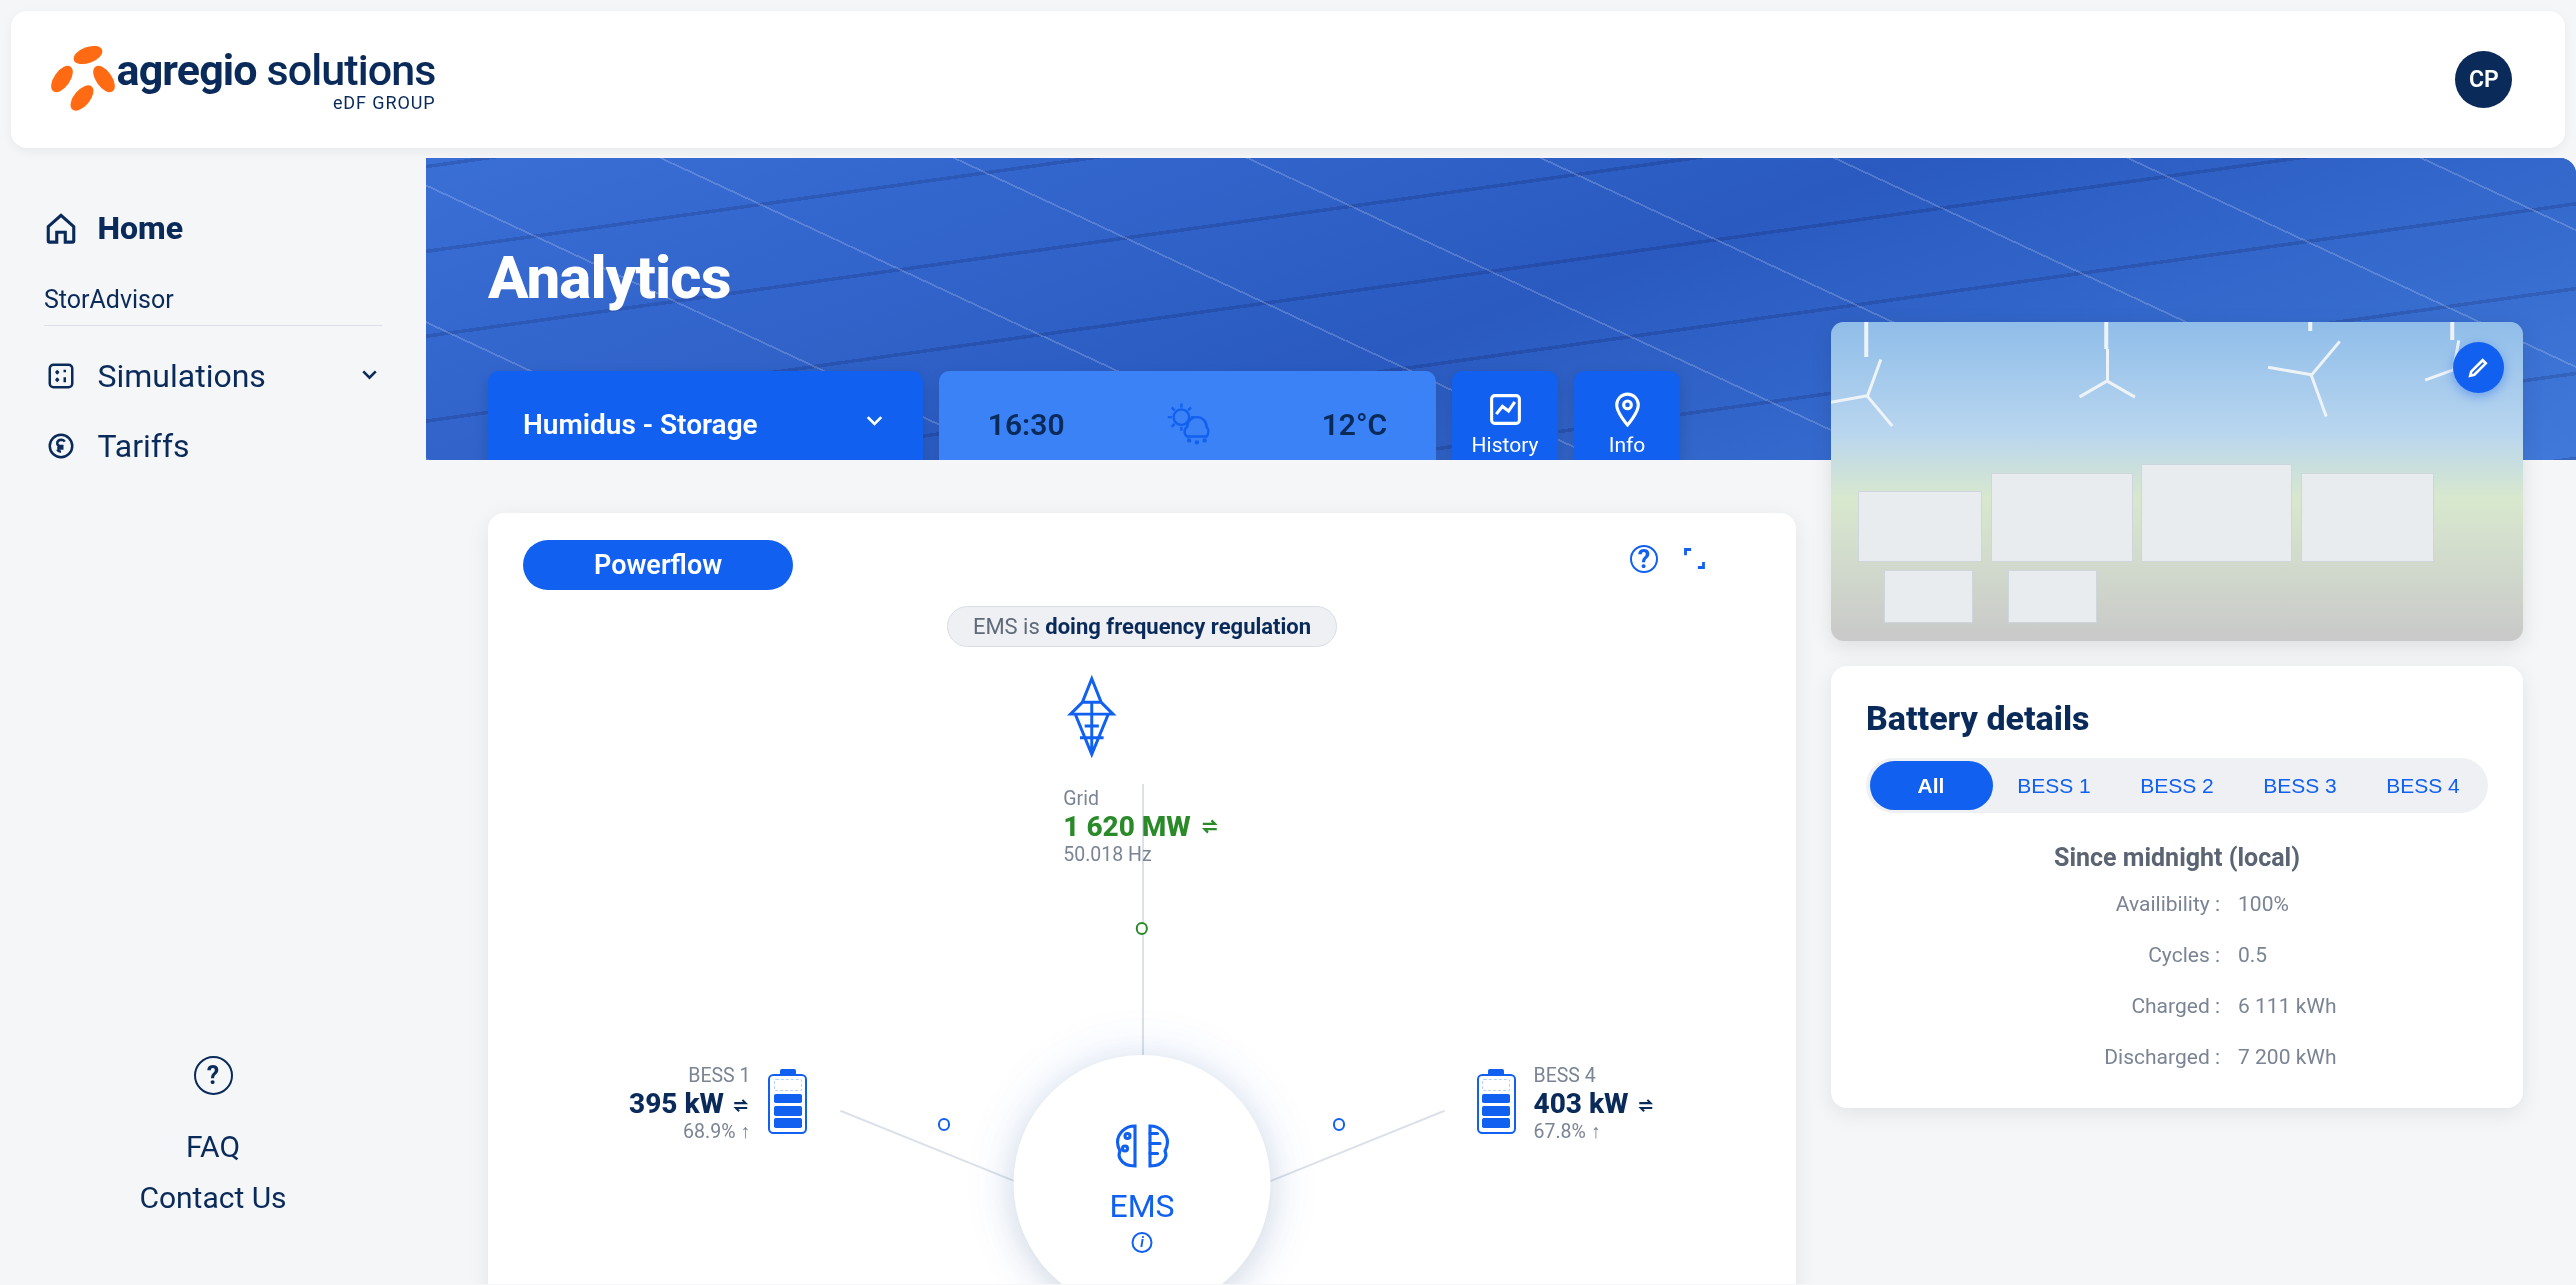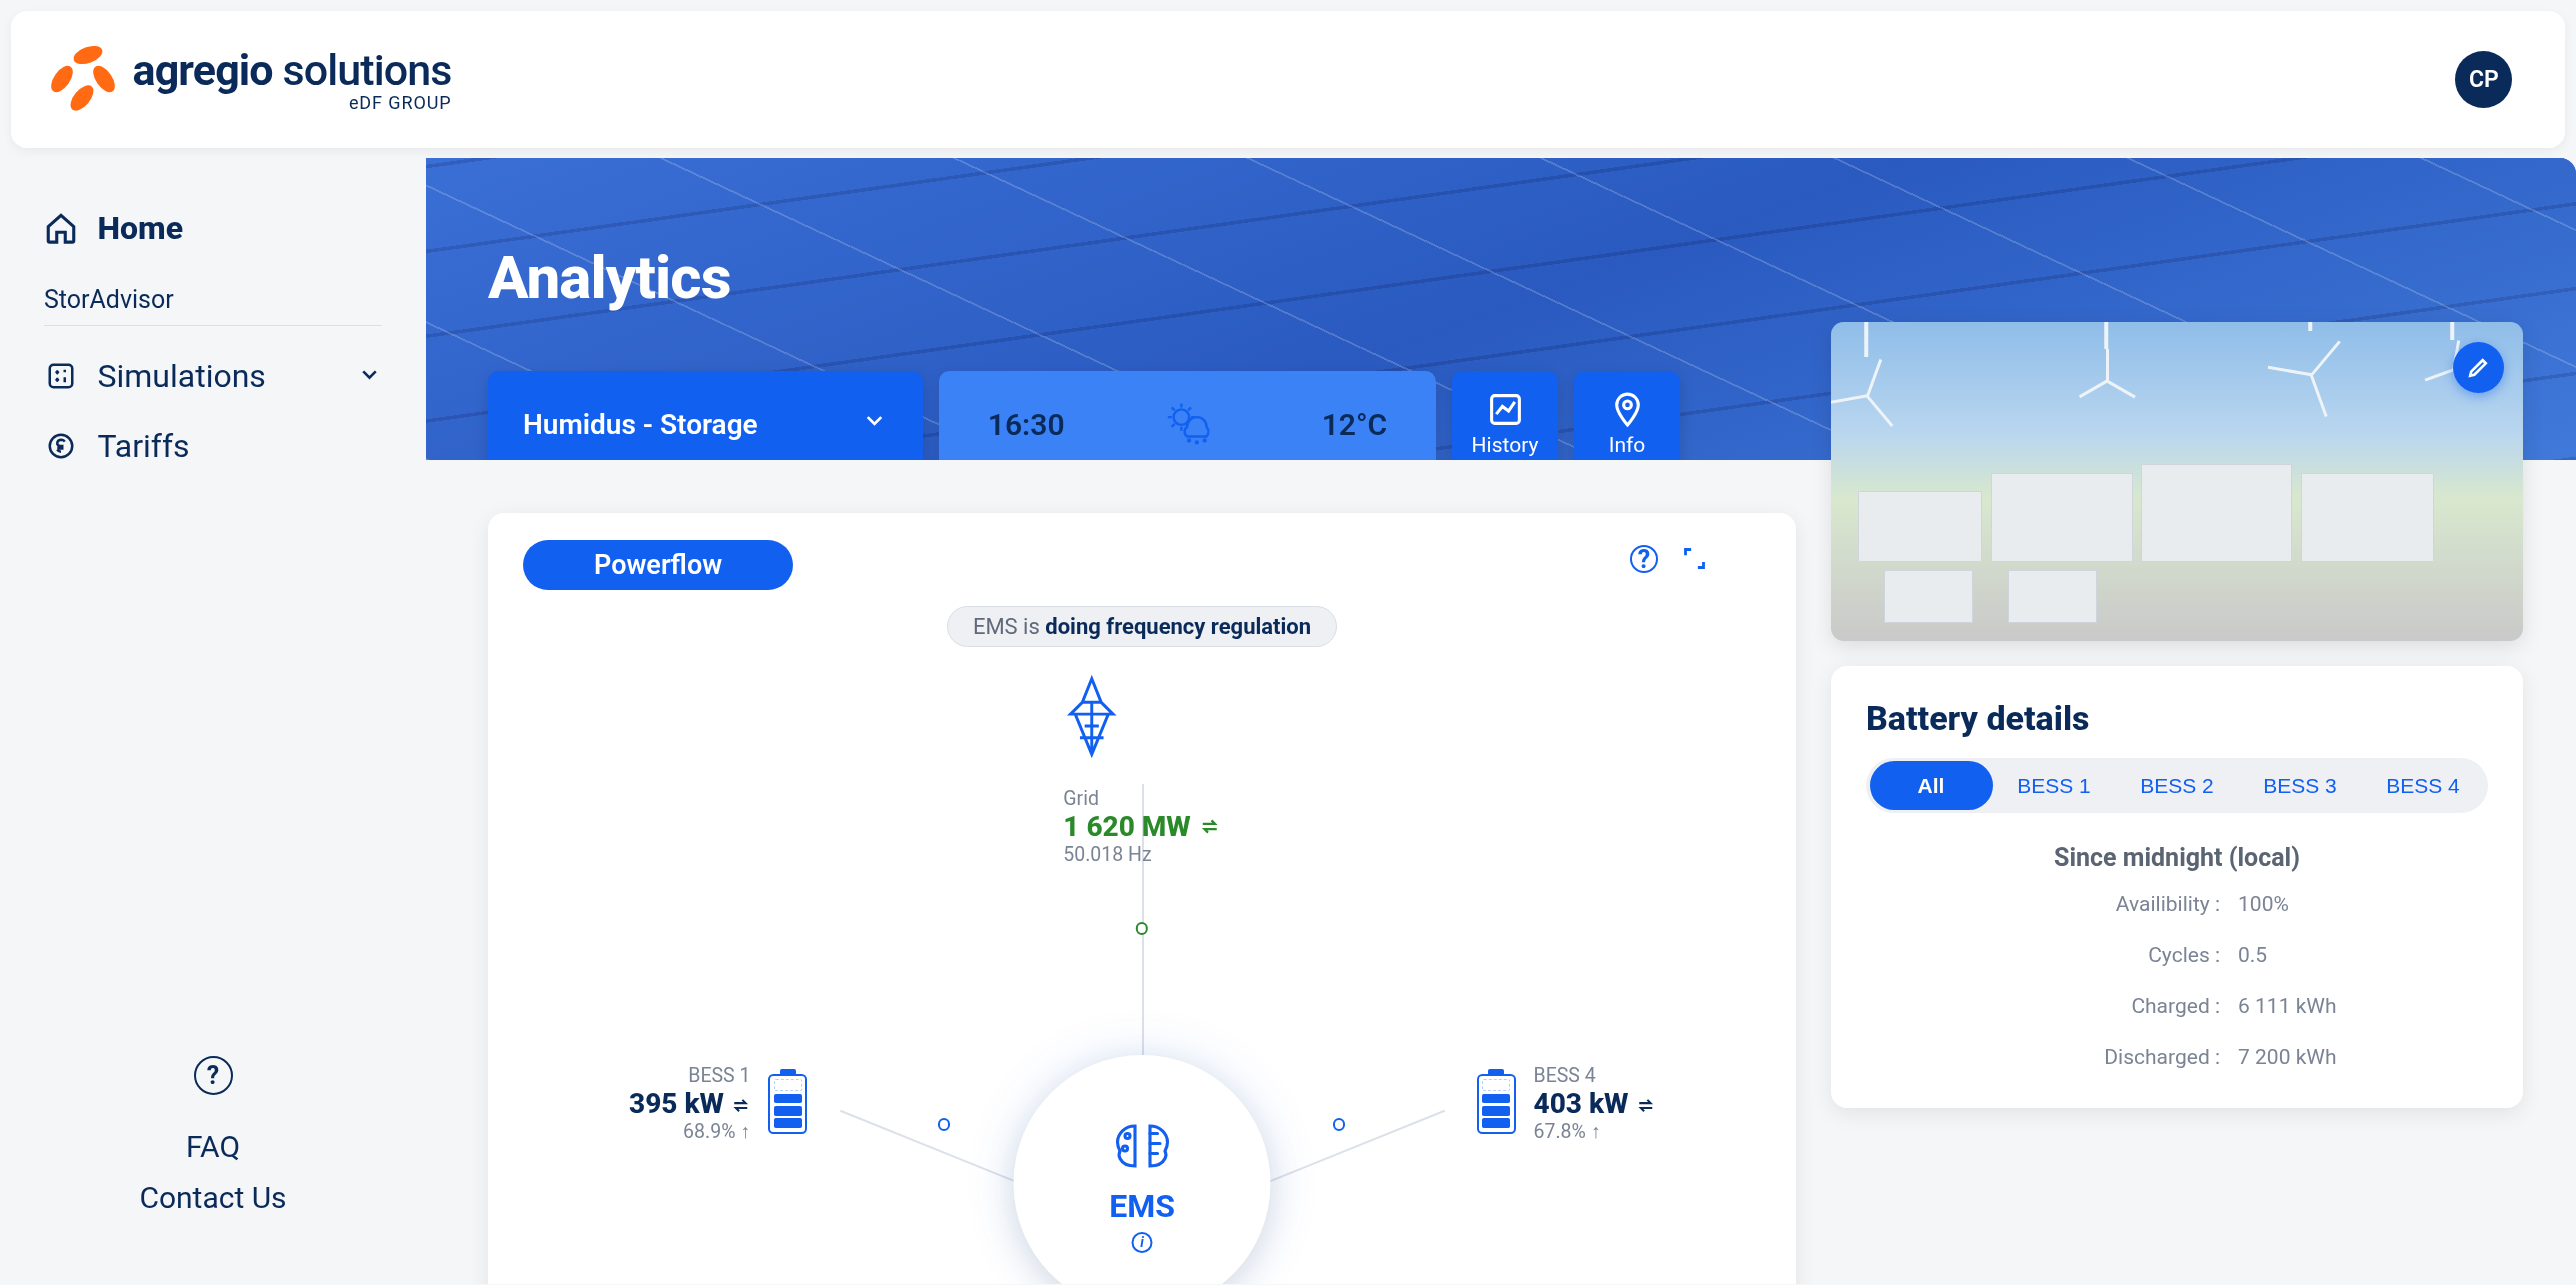--- a/index.html
+++ b/index.html
@@ -16,21 +16,21 @@
     display: flex;
     align-items: center;
     justify-content: space-between;
     height: 137px;
     background: #fff;
     border-radius: 16px;
     margin: 10.6px;
     padding: 0 53px 0 35px;
     box-shadow: 0 3.5px 10.6px rgba(0,0,0,0.05);
   }
-  .logo { display: flex; align-items: center; gap: 16px; }
+  .logo { display: flex; align-items: center; gap: 0; }
   .logo-mark { width: 71px; height: 71px; position: relative; }
   .logo-mark .petal {
     position: absolute; width: 30px; height: 16px; border-radius: 50%;
     background: #ff6a13;
   }
   .logo-mark .p1 { top: 3.5px; left: 27px; transform: rotate(-20deg); }
   .logo-mark .p2 { top: 27px; left: 43px; transform: rotate(55deg); }
   .logo-mark .p3 { top: 46px; left: 21px; transform: rotate(130deg); }
   .logo-mark .p4 { top: 27px; left: 1.8px; transform: rotate(-55deg); }
   .logo-text { display: flex; flex-direction: column; }
@@ -158,21 +158,21 @@
   .grid-readout .hz { font-size:19.5px; color:#7a8494; }
   .swap { display:inline-flex; color:#2a8a2a;}
   .ems-node {
     position:absolute; left:50%; top:381px; transform:translateX(-50%);
     width:257px; height:257px; border-radius:50%; background:#fff;
     box-shadow:0 0 53px rgba(17,96,240,0.12), 0 9px 35px rgba(0,0,0,0.1);
     display:flex; flex-direction:column; align-items:center; justify-content:center;
     gap:7px;
   }
   .ems-node .brain { color:#1160f0; }
-  .ems-node .name { font-size:32px; font-weight:700; color:#1160f0; }
+  .ems-node .name { font-size:32px; font-weight:400; color:#1160f0; }
   .ems-node .inf { width:21px; height:21px; border:2.2px solid #1160f0; border-radius:50%; color:#1160f0; font-size:14px; display:flex;align-items:center;justify-content:center; font-style:italic; font-weight:700; cursor:pointer;}
   .vline { position:absolute; left:50%; top:110px; width:1.8px; height:284px; background:#dce1e9; }
   .vdot { position:absolute; left:50%; transform:translateX(-50%); width:12.4px; height:12.4px; border-radius:50%; border:2.7px solid #2a8a2a; background:#fff; }
   .diag { position:absolute; width:231px; height:1.8px; background:#dce1e9; }
   .diag.l { left:calc(50% - 310px); top:479px; transform:rotate(22deg);}
   .diag.r { left:calc(50% + 80px); top:479px; transform:rotate(-22deg);}
   .diag-dot { position:absolute; width:12.4px; height:12.4px; border-radius:50%; border:2.7px solid #1160f0; background:#fff; }
   .bess-node { position:absolute; display:flex; gap:18px; align-items:center; }
   .bess-node.left { left:106px; top:390px; flex-direction:row; }
   .bess-node.left .txt { text-align:right; }

